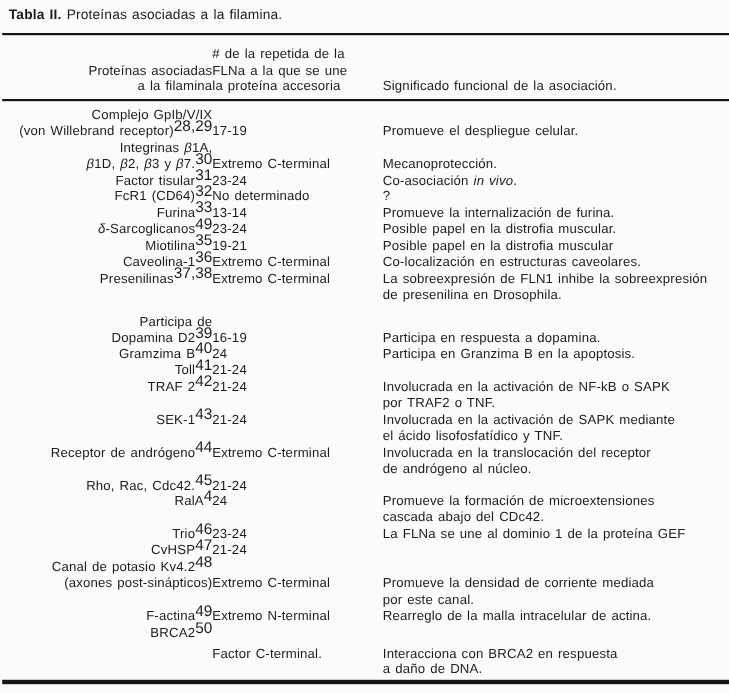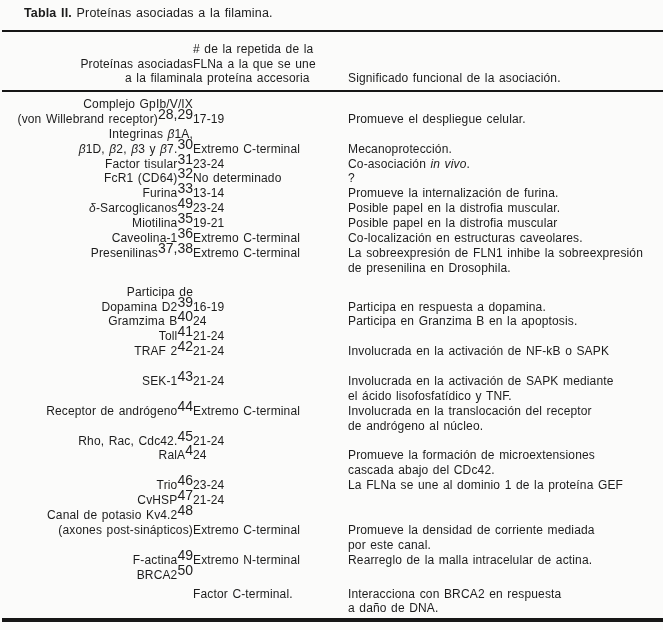--- a/index.html
+++ b/index.html
@@ -6,21 +6,21 @@
   body{
     width:663px;height:630px;overflow:hidden;
     background:#f6f6f4;
     font-family:"Liberation Sans","DejaVu Sans",sans-serif;
     color:#1c1c1c;
     -webkit-font-smoothing:antialiased;
   }
   .page{position:relative;width:663px;height:630px;background:#fbfbfa;}
   .title{
     position:absolute;left:8px;top:6px;right:8px;
-    font-size:12.5px;letter-spacing:.15px;word-spacing:1px;white-space:nowrap;margin-left:16px;
+    font-size:12.5px;letter-spacing:.15px;word-spacing:1px;white-space:nowrap;
   }
   .title b{font-weight:bold;}
   .rule{position:absolute;left:2px;right:0;background:#161616;}
   .rule-top{top:30px;height:2px;}
   .rule-mid{top:90px;height:1.5px;}
   .rule-bottom{top:618px;height:3.5px;}
   .thead{
     position:absolute;left:0;right:0;top:38px;height:48px;
     display:flex;align-items:flex-end;
     font-size:12px;line-height:14.6px;letter-spacing:.15px;word-spacing:1px;
@@ -142,20 +142,21 @@
         <div class="c3"></div>
       </div>
       <div class="trow">
         <div class="c1">TRAF 2<sup>42</sup></div>
         <div class="c2">21-24</div>
         <div class="c3">Involucrada en la activación de NF-kB o SAPK</div>
       </div>
       <div class="trow">
         <div class="c1"></div>
         <div class="c2"></div>
+        <div class="c3">por TRAF2 o TNF.</div>
       </div>
       <div class="trow">
         <div class="c1">SEK-1<sup>43</sup></div>
         <div class="c2">21-24</div>
         <div class="c3">Involucrada en la activación de SAPK mediante</div>
       </div>
       <div class="trow">
         <div class="c1"></div>
         <div class="c2"></div>
         <div class="c3">el ácido lisofosfatídico y TNF.</div>

